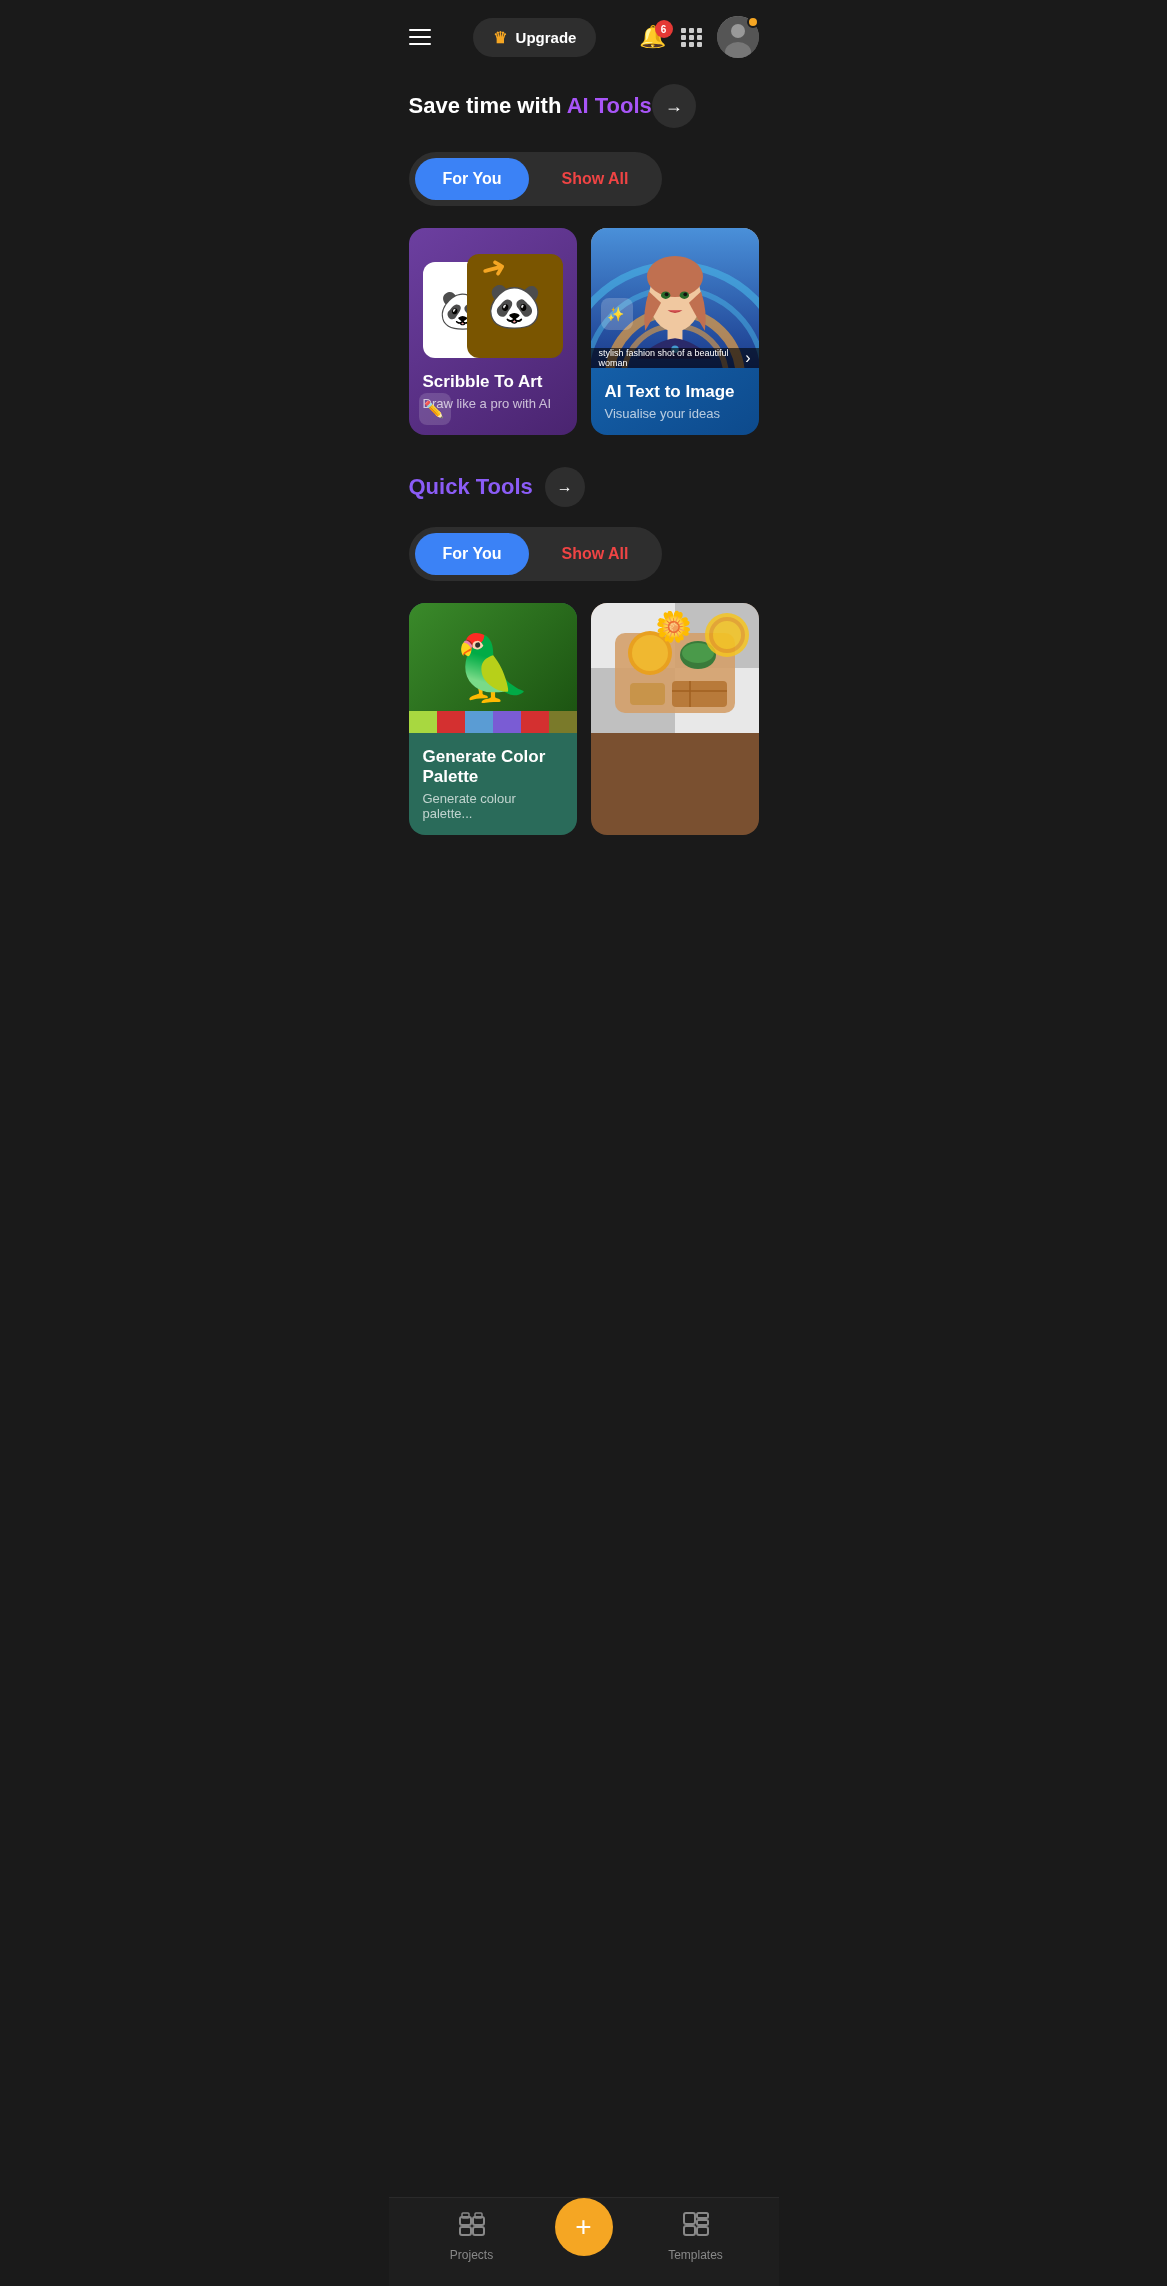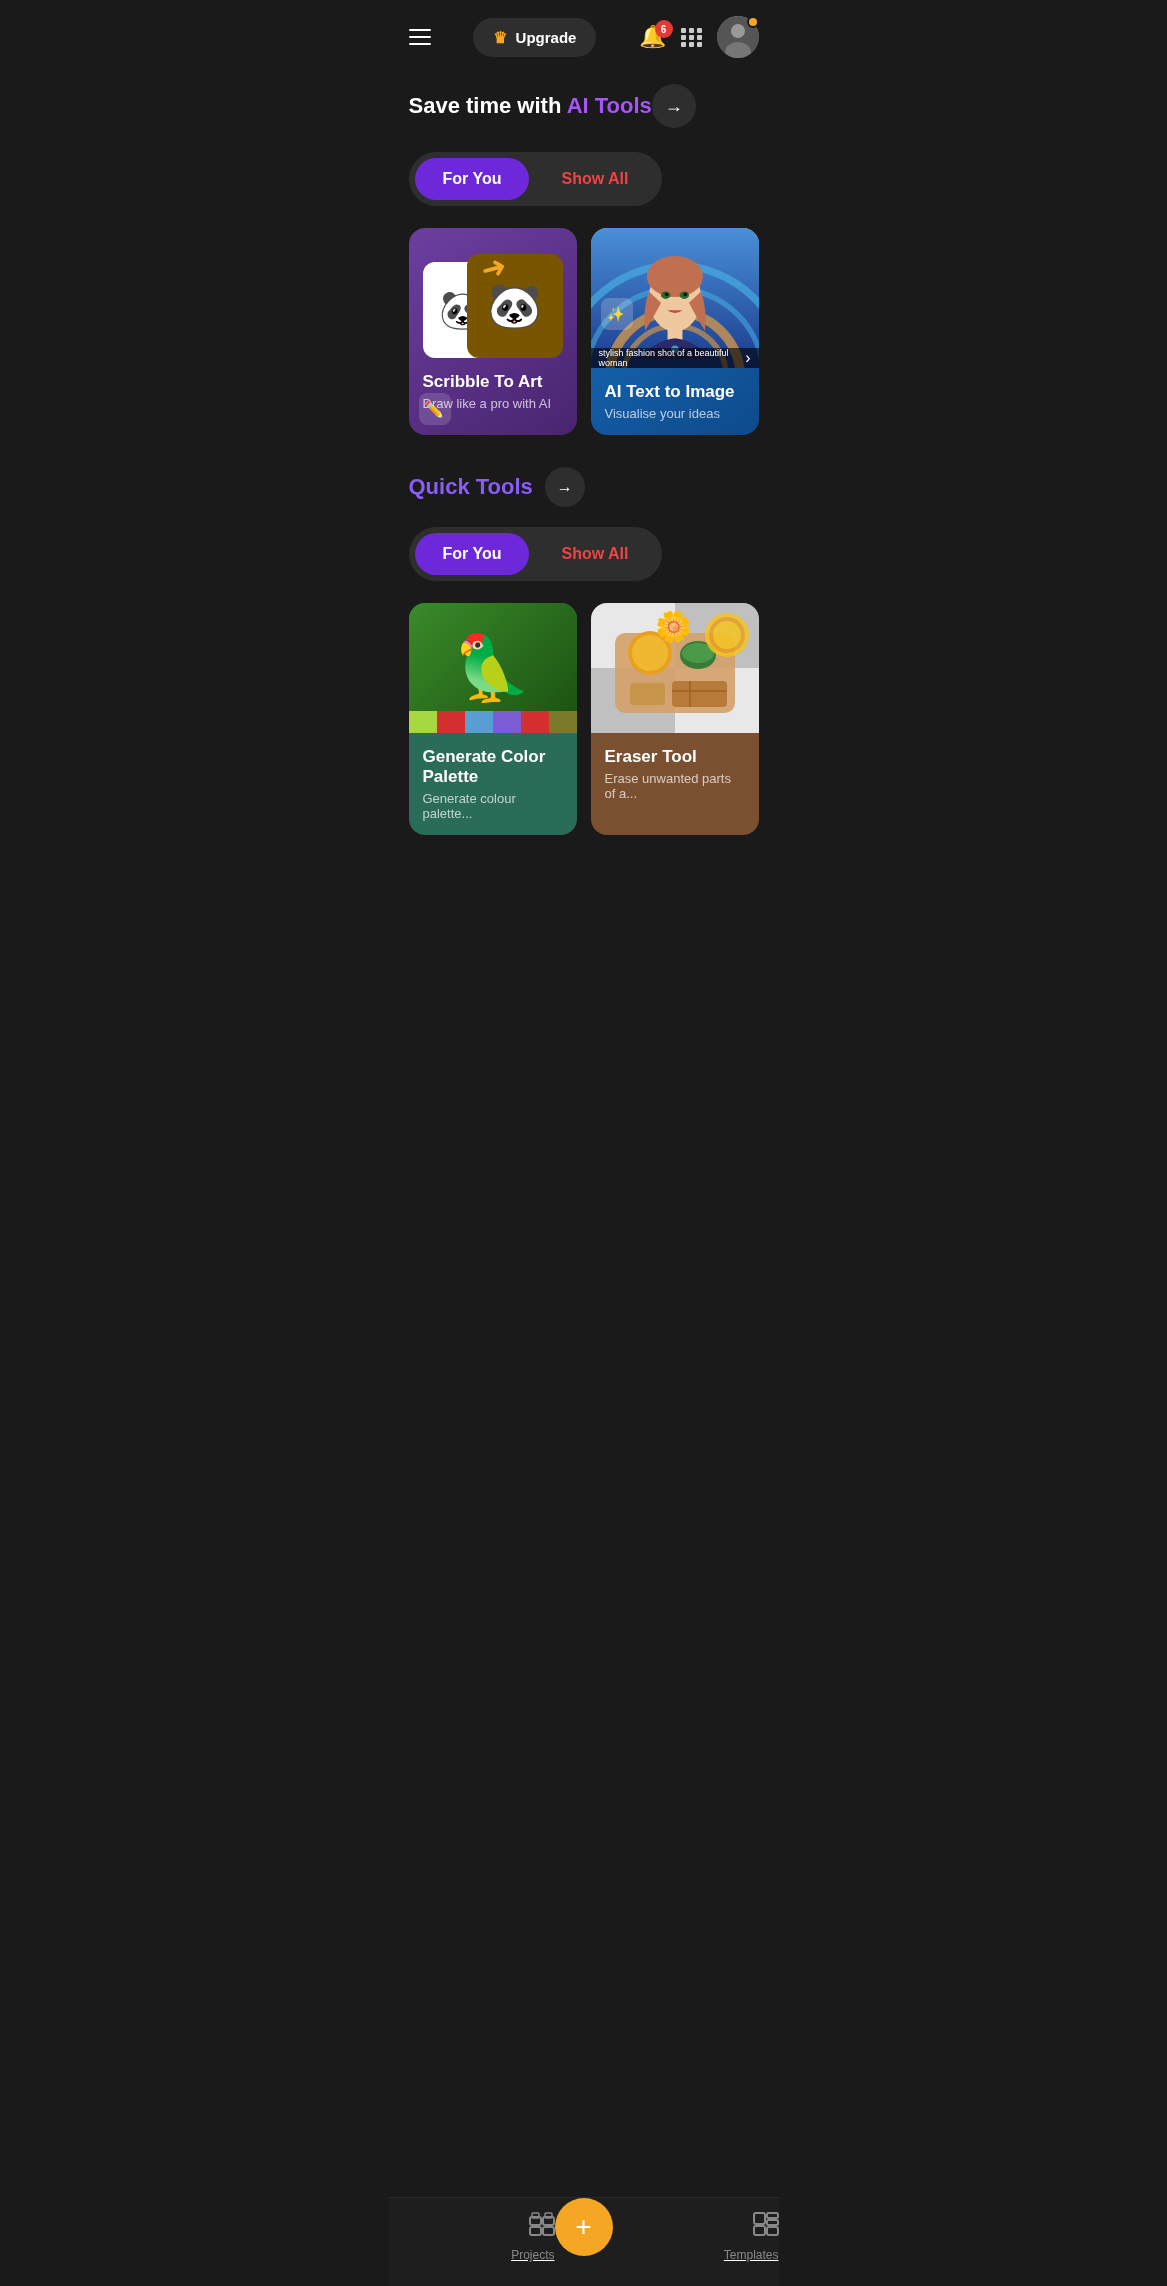--- a/index.html
+++ b/index.html
@@ -177,21 +177,21 @@
       padding: 12px 28px;
       border-radius: 22px;
       font-size: 16px;
       font-weight: 700;
       cursor: pointer;
       border: none;
       background: transparent;
       color: #ef4444;
     }
     .tab.active {
-      background: #6d28d9;
+      background: #3b82f6;
       color: #fff;
     }
 
     
     .cards-grid {
       display: grid;
       grid-template-columns: 1fr 1fr;
       gap: 14px;
       margin-bottom: 32px;
     }
@@ -352,25 +352,24 @@
       background: #1e1e1e;
       display: flex;
       align-items: center;
       justify-content: space-around;
       padding: 14px 0 24px;
       border-top: 1px solid #2a2a2a;
     }
     .nav-item {
       display: flex;
       flex-direction: column;
-      align-items: flex-end;
+      align-items: center;
       gap: 6px;
       cursor: pointer;
       flex: 1;
-      text-decoration: underline;
     }
     .nav-icon {
       font-size: 22px;
       color: #888;
     }
     .nav-label {
       font-size: 12px;
       color: #888;
     }
     .nav-add {
@@ -654,24 +653,20 @@
             <line x1="80" y1="78" x2="80" y2="104" stroke="#a06020" stroke-width="1.5"></line>
           </svg>
         </div>
 
         <div style="position:absolute;top:10px;right:10px;width:44px;height:44px;background:#f5c520;border-radius:50%;opacity:0.85;display:flex;align-items:center;justify-content:center;">
           <div style="width:36px;height:36px;border-radius:50%;background:#f5c520;border:4px solid #e8a020;"></div>
         </div>
 
         <div style="position:absolute;top:6px;left:50%;transform:translateX(-50%);font-size:30px;">🌼</div>
       </div>
-      <div class="card-info">
-        <div class="card-title">Eraser Tool</div>
-        <div class="card-subtitle">Erase unwanted parts of a...</div>
-      </div>
     </div>
   </div>
 
   <div class="bottom-spacer"></div>
 </div>
 
 <div class="bottom-nav">
   <div class="nav-item">
     <span class="nav-icon">
       <svg width="26" height="24" viewBox="0 0 26 24" fill="none">

